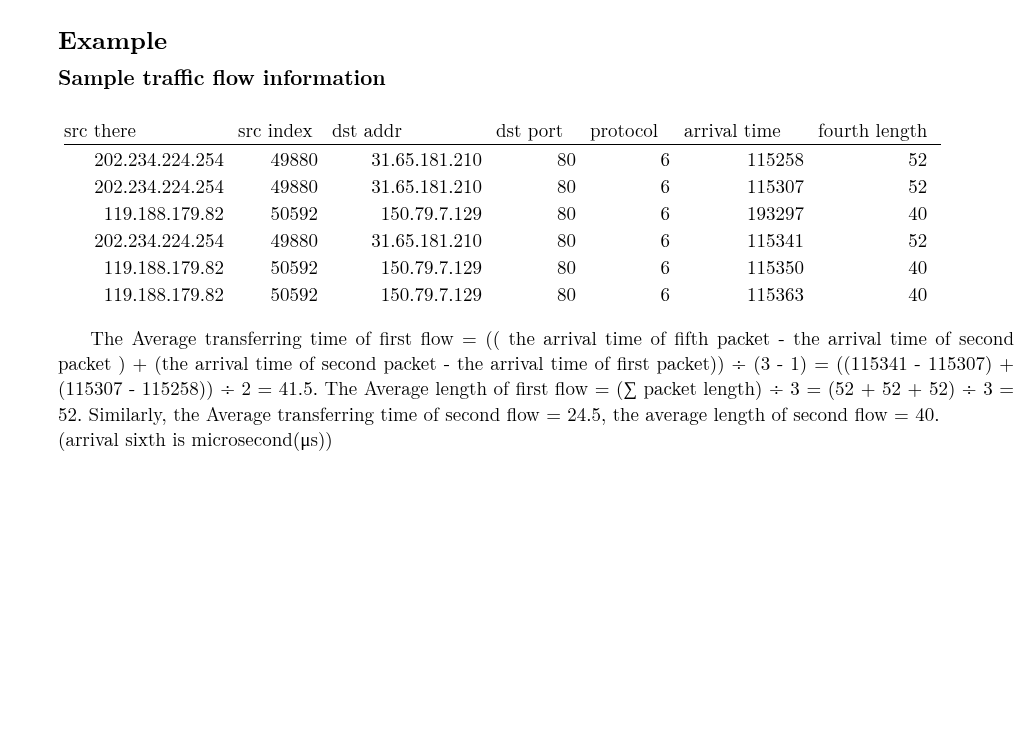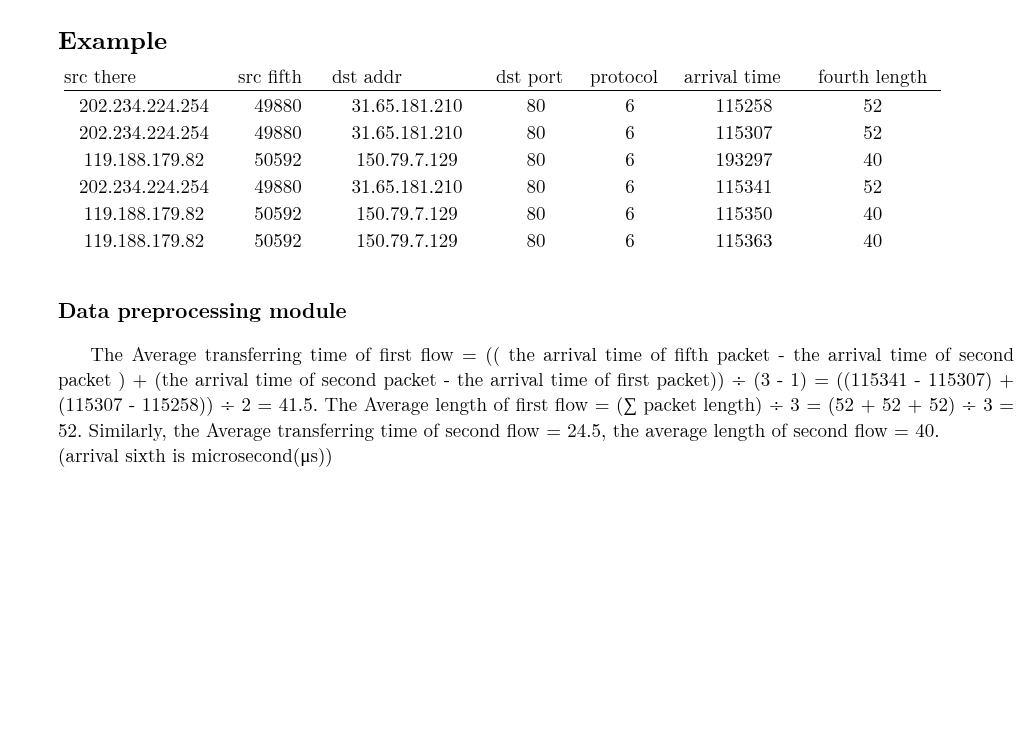--- a/index.html
+++ b/index.html
@@ -39,21 +39,21 @@
     margin-left: 6px;
   }
   table.traffic th {
     font-weight: normal;
     text-align: left;
     padding: 0 14px 2px 0;
     border-bottom: 1px solid #000;
     white-space: nowrap;
   }
   table.traffic td {
-    text-align: center;
+    text-align: right;
     padding: 1px 14px 1px 0;
     white-space: nowrap;
   }
   
   table.traffic th:nth-child(1), table.traffic td:nth-child(1) { min-width: 160px; }
   table.traffic th:nth-child(2), table.traffic td:nth-child(2) { min-width: 80px; }
   table.traffic th:nth-child(3), table.traffic td:nth-child(3) { min-width: 150px; }
   table.traffic th:nth-child(4), table.traffic td:nth-child(4) { min-width: 80px; }
   table.traffic th:nth-child(5), table.traffic td:nth-child(5) { min-width: 80px; }
   table.traffic th:nth-child(6), table.traffic td:nth-child(6) { min-width: 120px; }
@@ -69,26 +69,27 @@
   .mu {
   }
 </style>
 </head>
 <body>
 
 <div class="page">
 
   <h1 class="example">Example</h1>
 
+  <h2 class="subhead">Sample traffic flow information</h2>
 
   <table class="traffic">
     <thead>
       <tr>
         <th>src there</th>
-        <th>src fifth</th>
+        <th>src index</th>
         <th>dst addr</th>
         <th>dst port</th>
         <th>protocol</th>
         <th>arrival time</th>
         <th>fourth length</th>
       </tr>
     </thead>
     <tbody>
       <tr>
         <td>202.234.224.254</td>
@@ -140,21 +141,20 @@
         <td>50592</td>
         <td>150.79.7.129</td>
         <td>80</td>
         <td>6</td>
         <td>115363</td>
         <td>40</td>
       </tr>
     </tbody>
   </table>
 
-  <h2 class="subhead2">Data preprocessing module</h2>
 
 
   <p class="body indent">
     <span>The Average transferring time of first flow = (( the arrival time of fifth packet - the arrival time of second packet ) + (the arrival time of second packet - the arrival time of first packet)) ÷ (3 - 1) = ((115341 - 115307) + (115307 - 115258)) ÷ 2 = 41.5. The Average length of first flow = (∑ packet length) ÷ 3 = (52 + 52 + 52) ÷ 3 = 52. Similarly, the Average transferring time of second flow = 24.5, the average length of second flow = 40.</span><br>
     <span>(arrival sixth is microsecond(</span><span class="mu">μs</span><span>))</span>
   </p>
 
 </div>
 
 </body></html>

